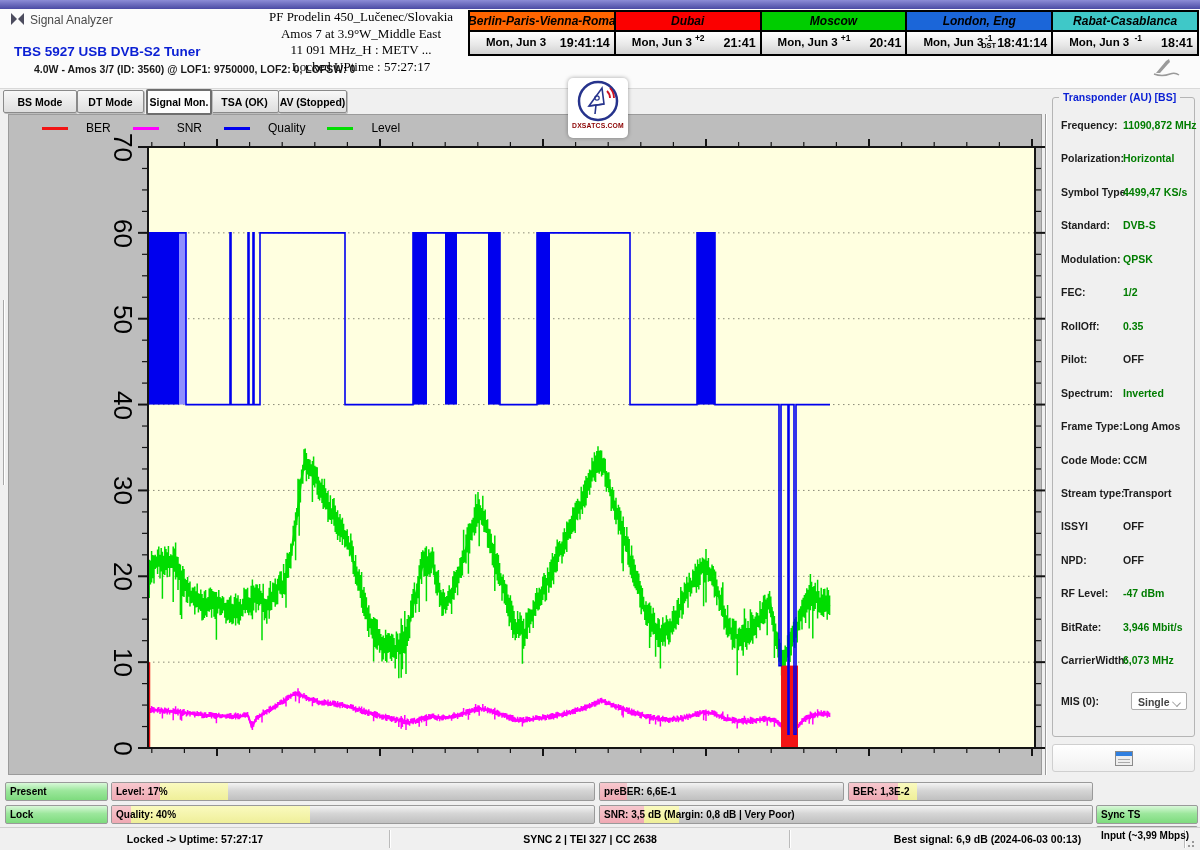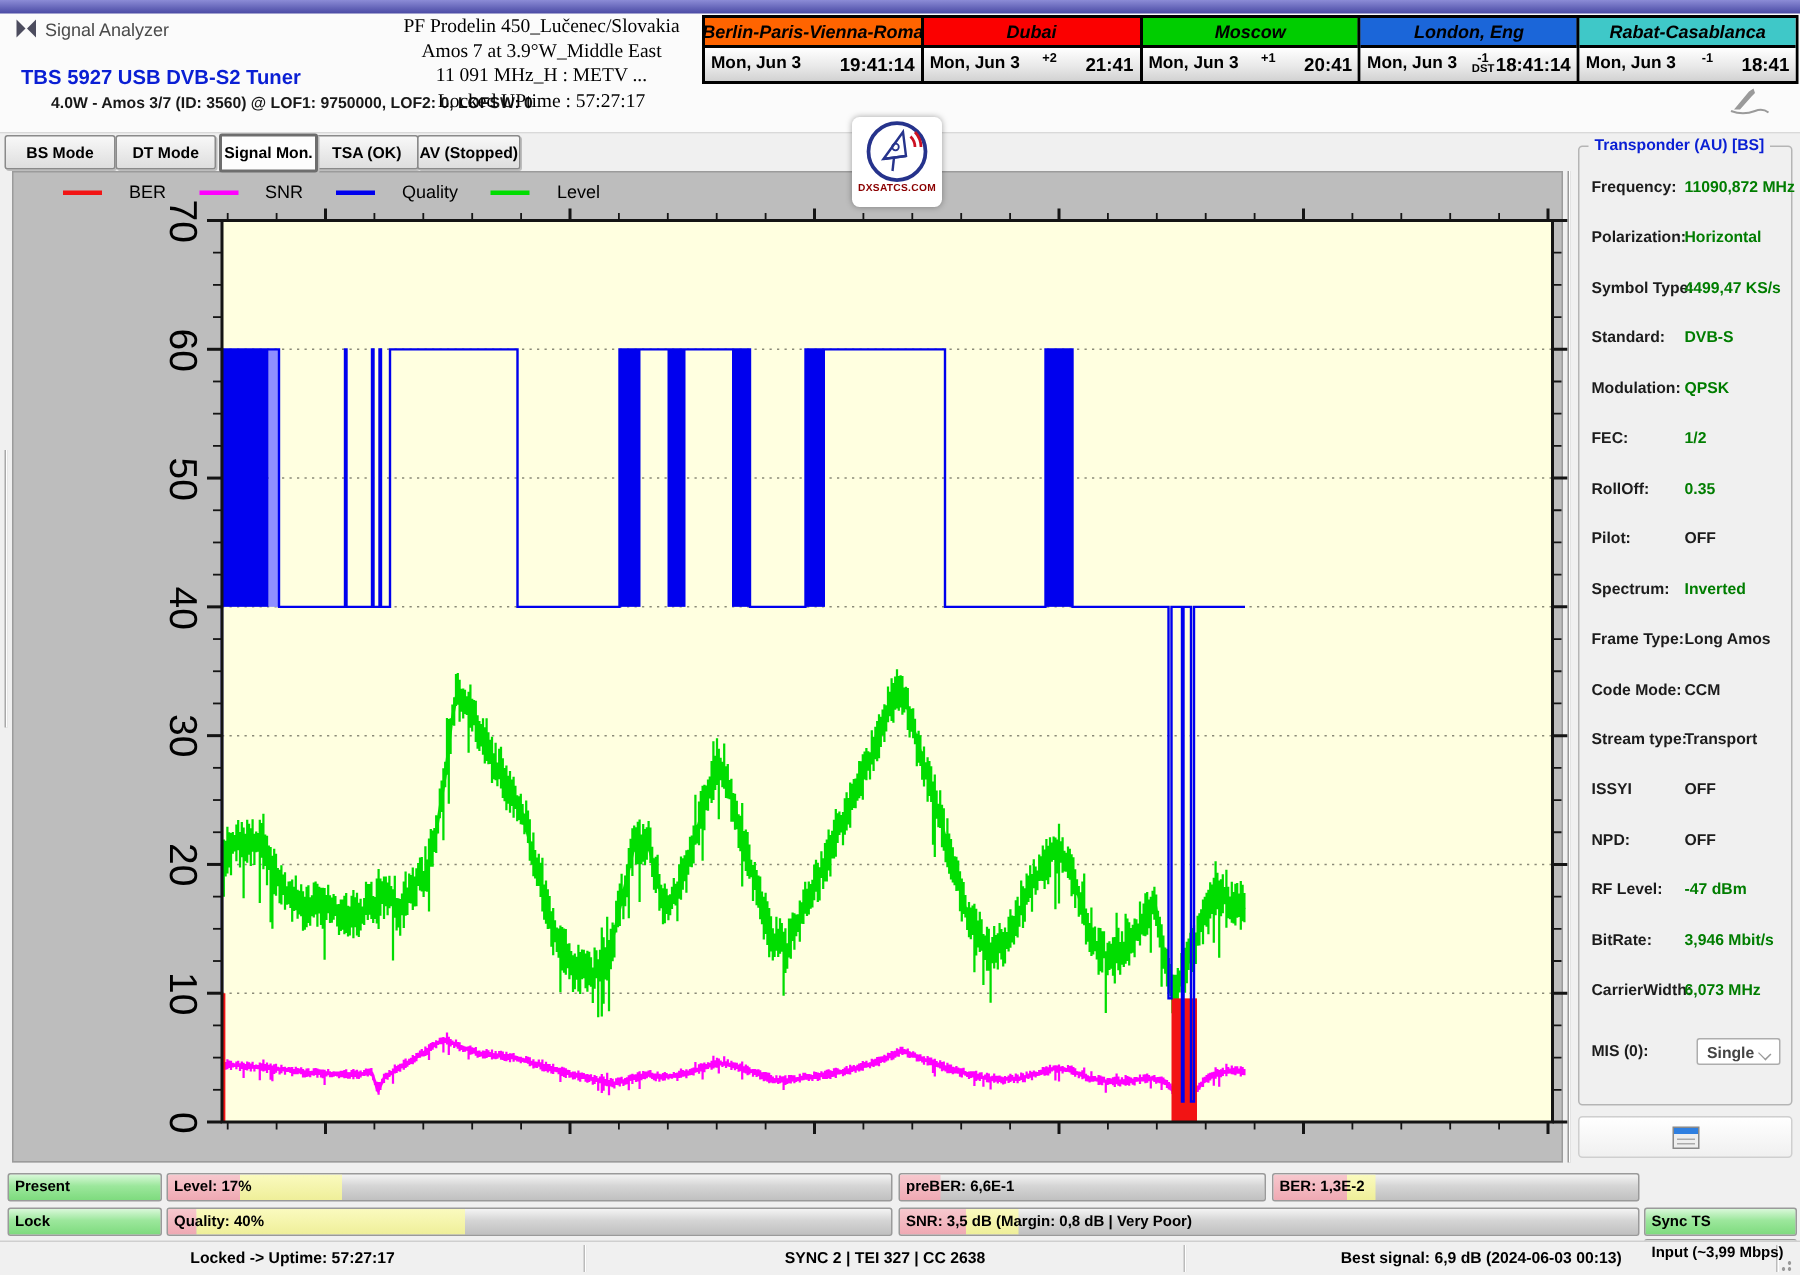--- a/index.html
+++ b/index.html
@@ -16,21 +16,21 @@
   .siteblock{left:250px;top:9px;width:222px;text-align:center;
              font-family:"Liberation Serif",serif;font-weight:normal;font-size:13px;line-height:16.5px}
   .sigicon{left:1150px;top:57px;width:34px;height:20px}
   
   .clocks{left:468px;top:10px;width:731px;height:46px;display:flex}
   .clock{flex:1;border:2px solid #000;margin-left:-2px;display:flex;flex-direction:column;min-width:0}
   .clock:first-child{margin-left:0}
   .clkname{height:19px;border-bottom:2px solid #000;font-style:italic;font-weight:bold;font-size:12px;
            display:flex;align-items:center;justify-content:center;white-space:nowrap;overflow:hidden}
   .clktime{height:23px;background:linear-gradient(#ffffff,#e9e9e9 55%,#d2d2d2);position:relative}
-  .clkdate{position:absolute;left:4px;top:4px;font-size:11.5px;font-weight:bold;white-space:nowrap}
+  .clkdate{position:absolute;left:16px;top:4px;font-size:11.5px;font-weight:bold;white-space:nowrap}
   .clkoff{position:absolute;right:55px;top:0;font-size:8.5px;font-weight:bold;text-align:center;line-height:8px;padding-top:2px}
   .clkdst{font-size:7.5px;font-weight:bold}
   .clkclock{position:absolute;right:4px;top:4px;font-size:12.5px;font-weight:bold;white-space:nowrap}
   
   .tab{position:absolute;top:90px;height:21px;background:linear-gradient(#f8f8f8,#dedede);
        border:1px solid #8a8a8a;border-radius:2px;font-size:10.5px;font-weight:bold;
        display:flex;align-items:center;justify-content:center;box-shadow:1px 1px 0 #bdbdbd;cursor:default}
   .tab.active{background:#fdfdfd;border:2px solid #6e6e6e;height:22px;top:89px;z-index:2}
   
   .logo{left:568px;top:78px;width:60px;height:60px;background:#fff;border-radius:5px;z-index:6;

